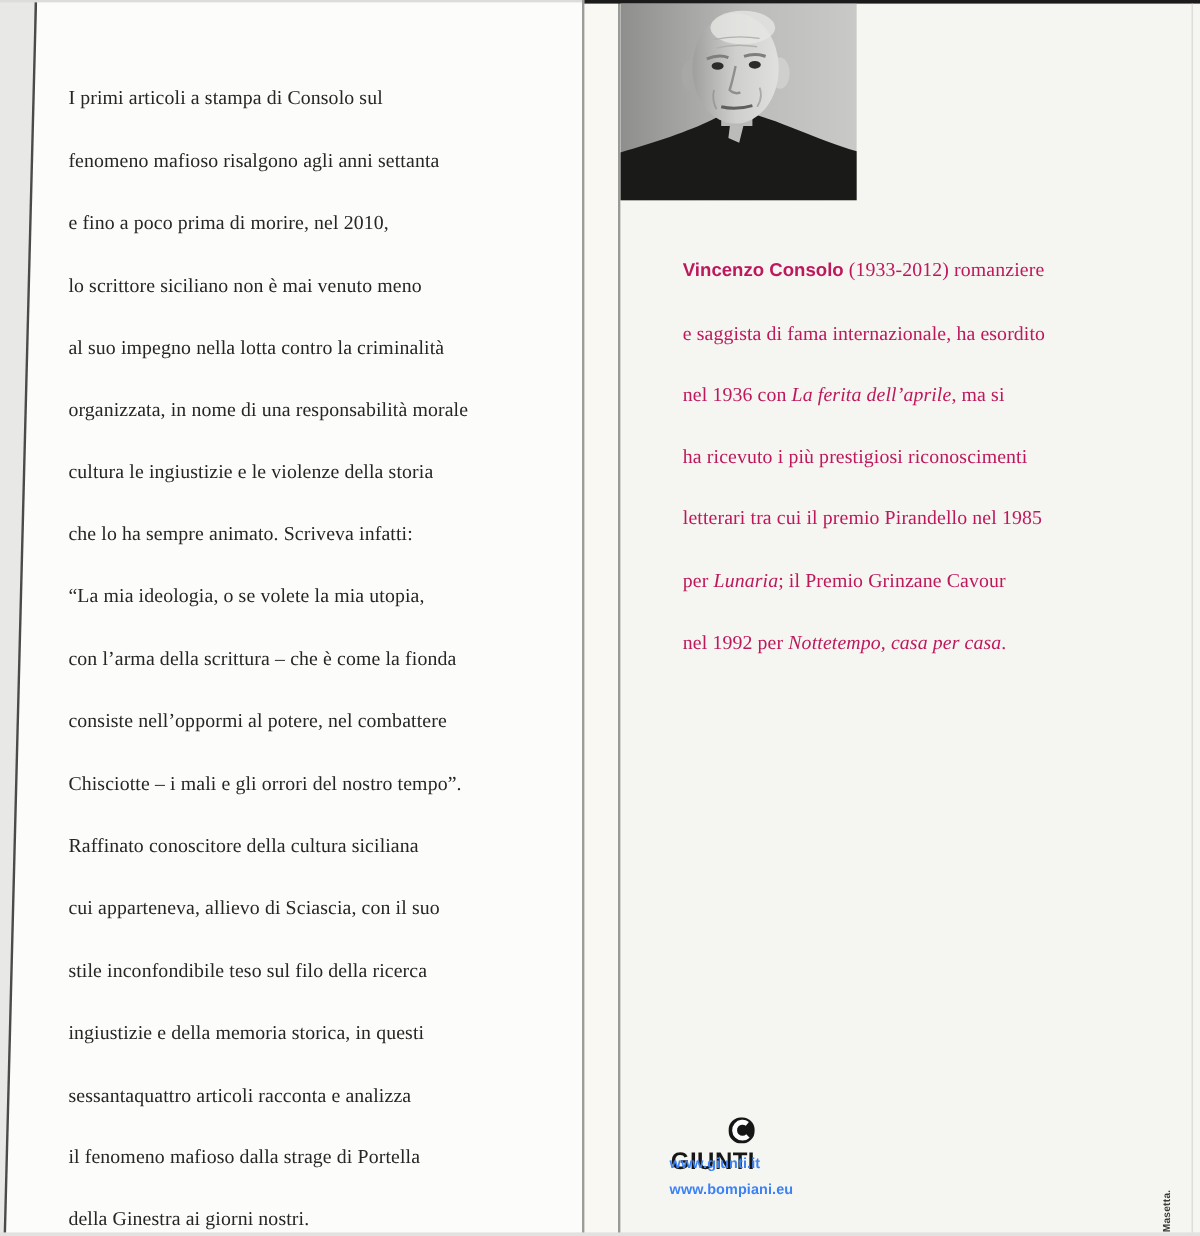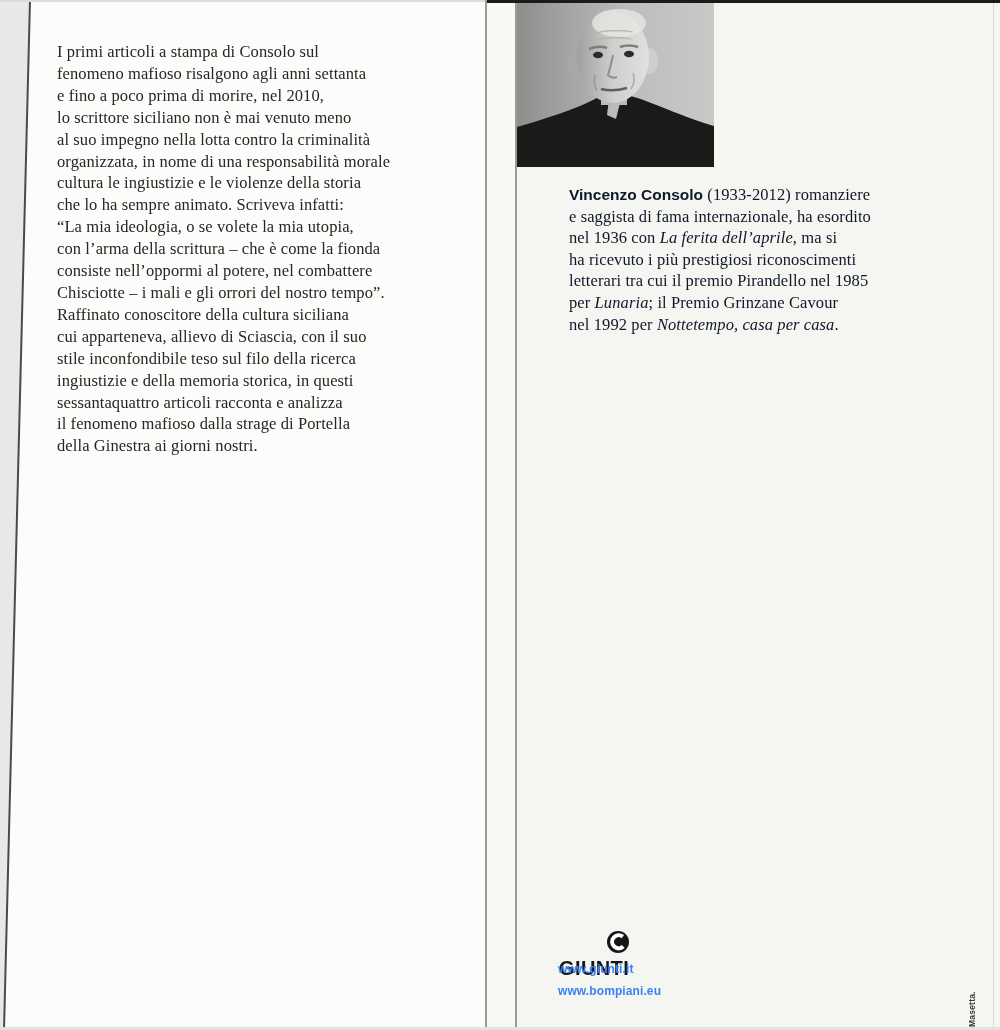--- a/index.html
+++ b/index.html
@@ -34,23 +34,23 @@
   .right-top-edge{position:absolute;left:487px;top:0;width:513px;height:3px;background:#1b1b1b;}
   .right-edge-line{position:absolute;left:993px;top:3px;width:1px;height:1027px;background:#d8d8d4;}
 
   
   .flap-text{
     position:absolute;left:57px;top:41px;width:425px;
     font-size:16.5px;line-height:21.9px;color:#262624;letter-spacing:0.1px;
   }
   .bio-text{
     position:absolute;left:569px;top:184px;width:415px;
-    font-size:16.5px;line-height:21.6px;color:#0f172a;letter-spacing:0.1px;
+    font-size:16.5px;line-height:21.6px;color:#be185d;letter-spacing:0.1px;
   }
-  .line{white-space:nowrap;}
+  .line{white-space:nowrap;margin-top:30px;}
   .seg-r{font-style:normal;}
   .seg-i{font-style:italic;}
   .seg-b{font-family:"Liberation Sans", sans-serif;font-weight:700;font-size:15.5px;letter-spacing:0;}
 
   
   .photo{position:absolute;left:517px;top:3px;width:197px;height:164px;}
   .photo svg{display:block;width:197px;height:164px;}
 
   
   .publisher{position:absolute;left:559px;top:931px;display:flex;align-items:flex-end;gap:4px;flex-direction:column;}

